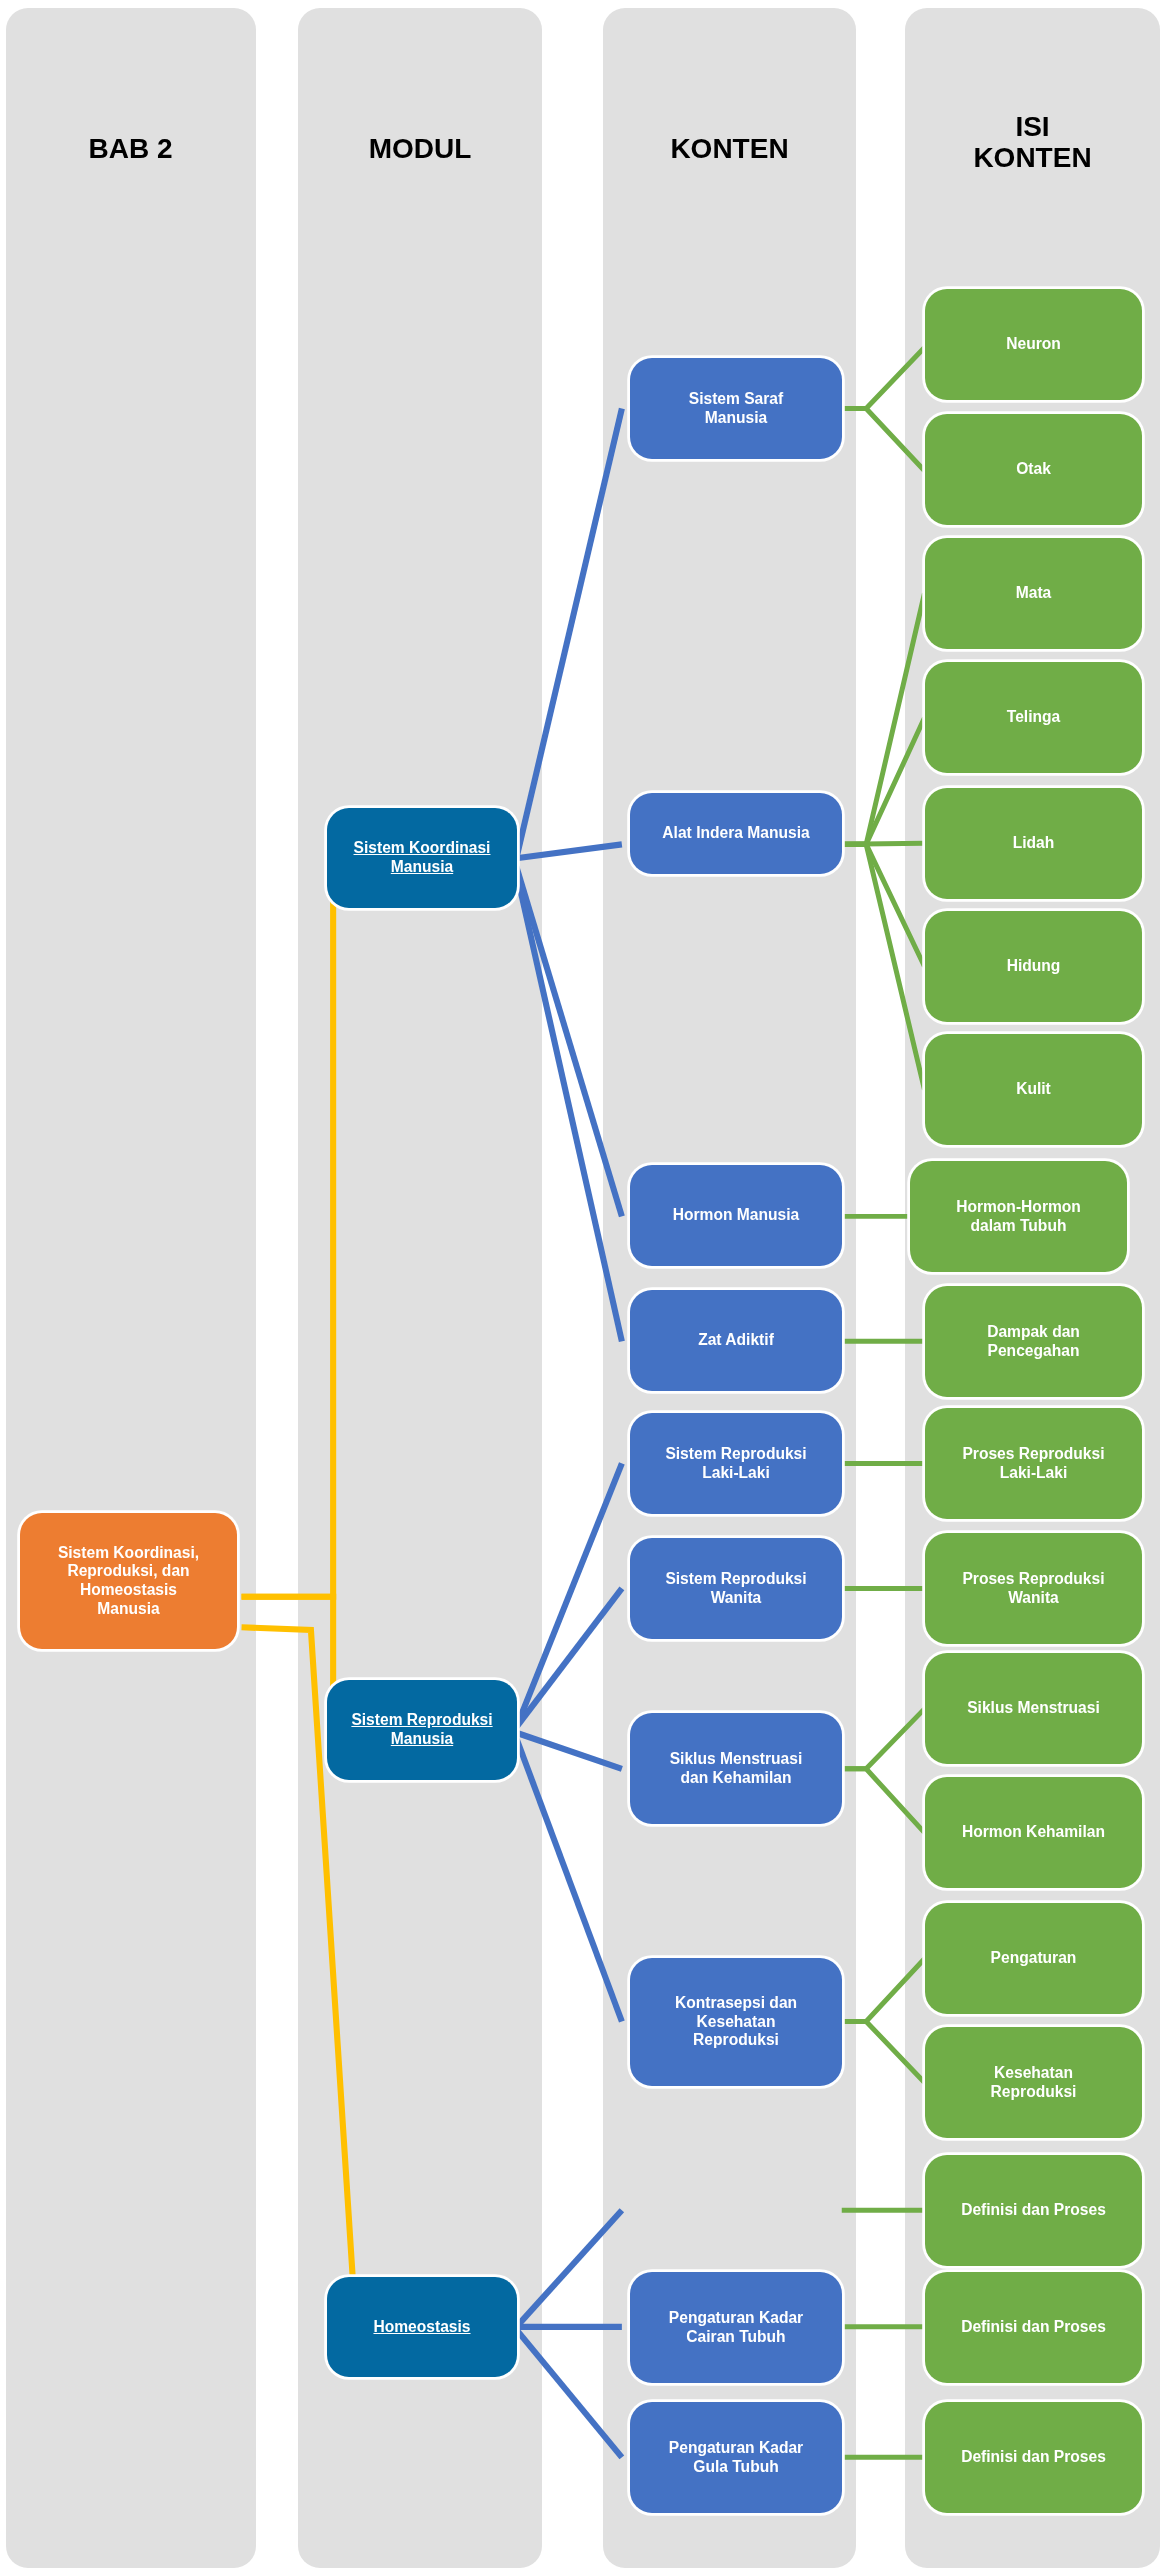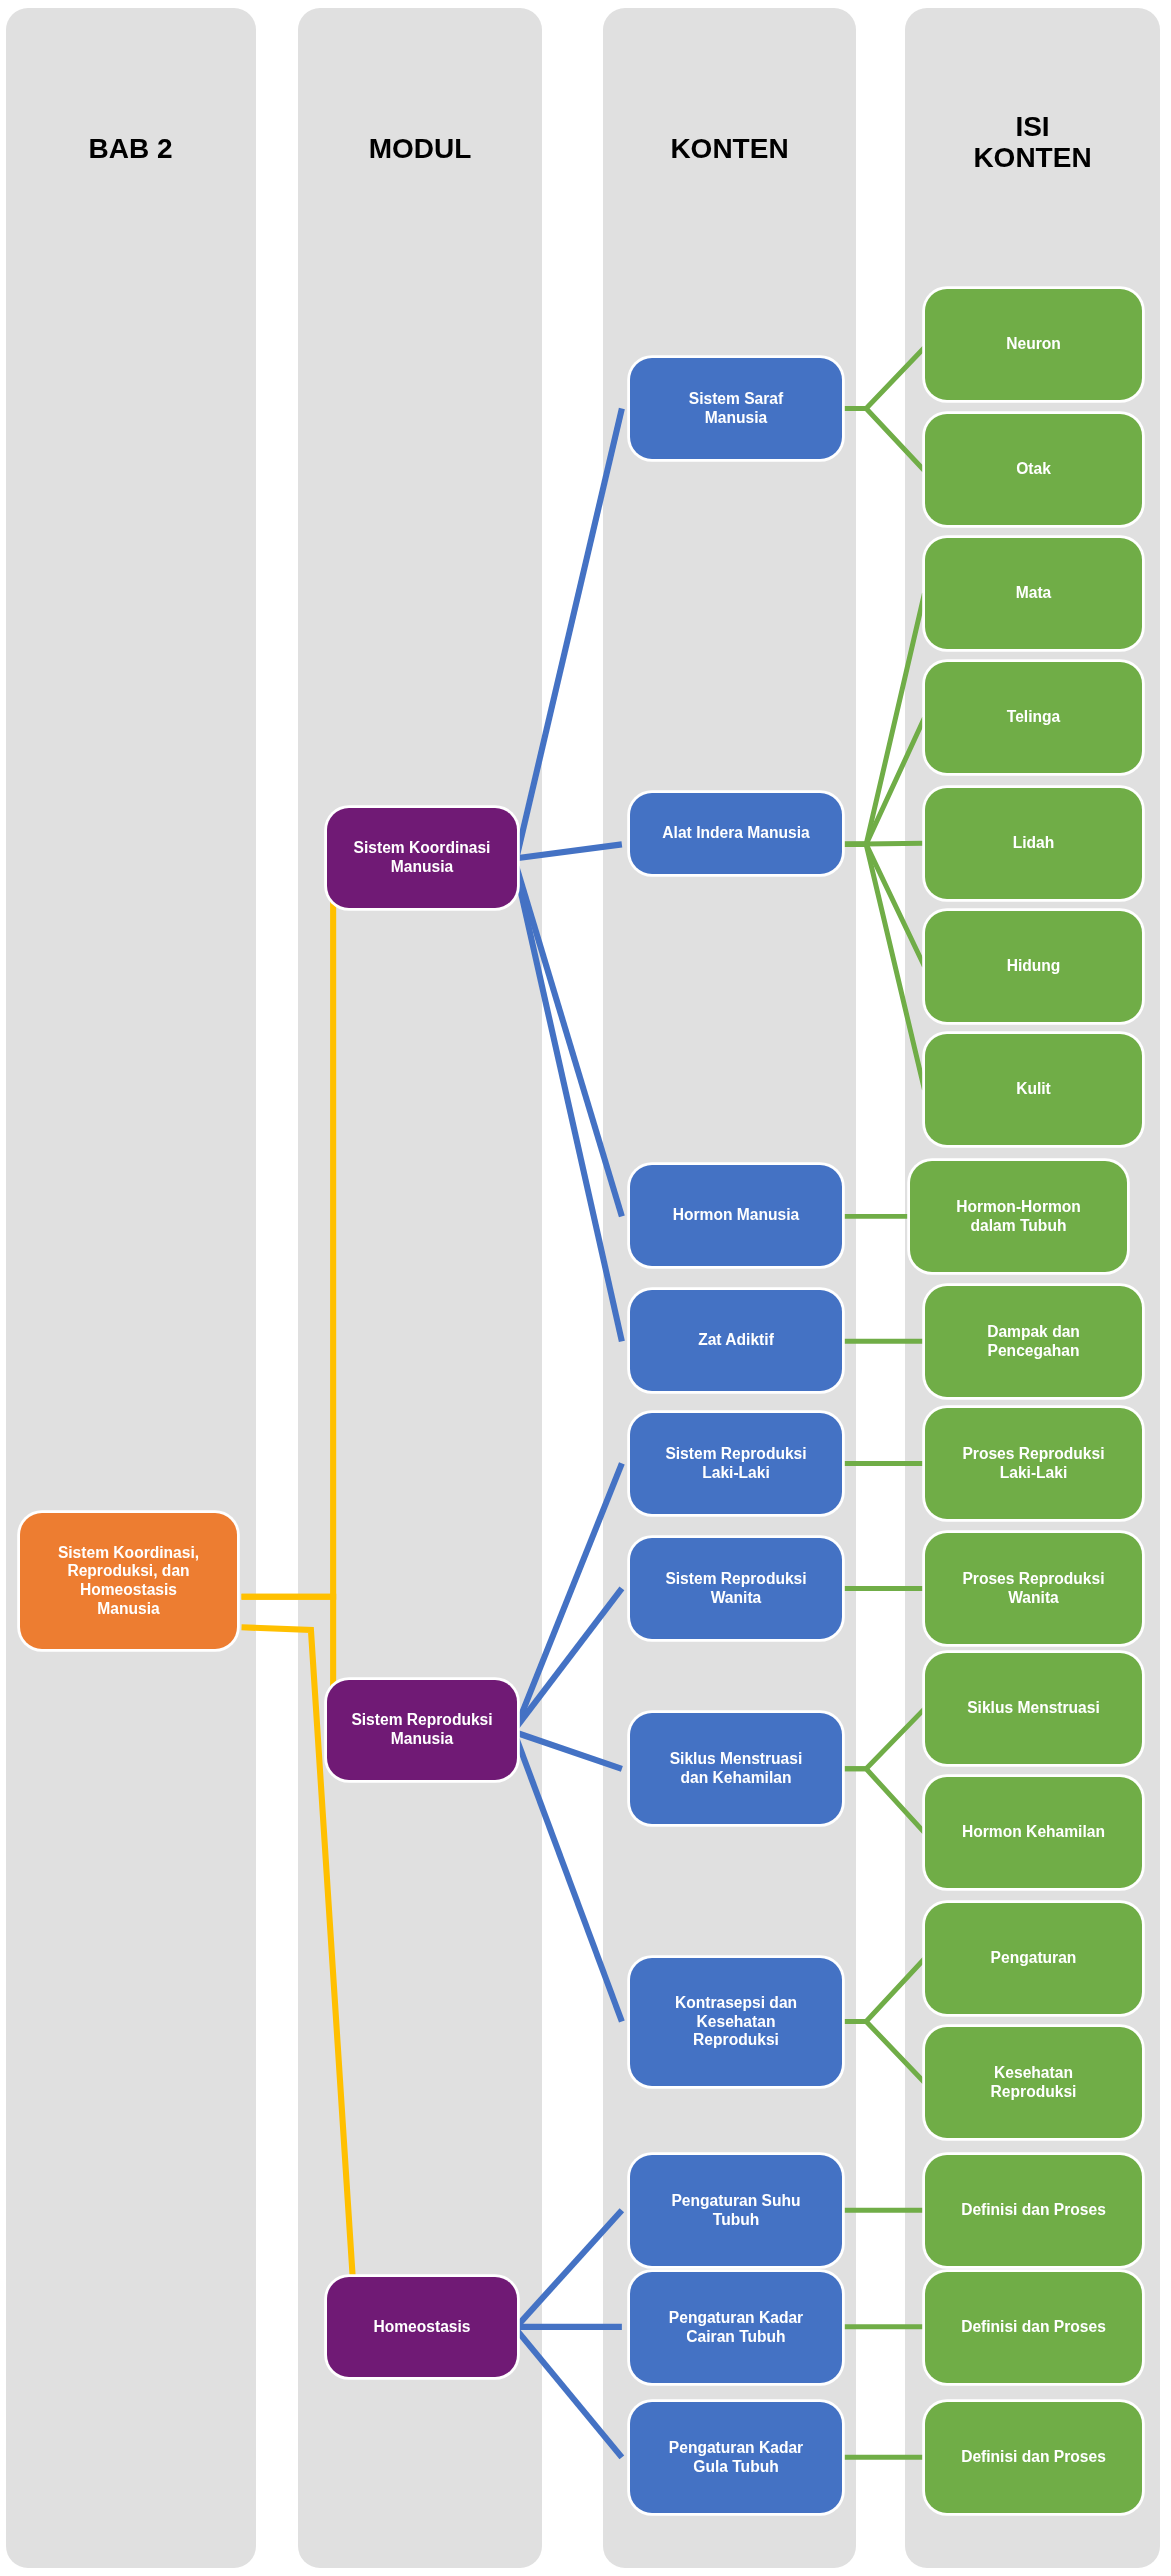--- a/index.html
+++ b/index.html
@@ -21,21 +21,21 @@
     position:absolute;border-radius:22px;
     display:flex;align-items:center;justify-content:center;
     text-align:center;color:#ffffff;font-weight:bold;
     box-sizing:border-box;padding:2.2px 5.6px;line-height:1.2;
     font-family:"Liberation Sans",sans-serif;
     box-shadow:0 0 0 2.8px #ffffff;
     white-space:pre-line;
     z-index:5;
   }
   .node.root{background:#ED7D31;}
-  .node.modul{background:#701a75;}
+  .node.modul{background:#0369a1;text-decoration:underline;}
   .node.konten{background:#4472C4;}
   .node.isi{background:#70AD47;}
 </style>
 </head>
 <body>
 
 <div id="stage">
 
   <div class="band" style="left:5.6px;  top:7.8px; width:250px;  height:2560px;"></div>
   <div class="band" style="left:298px; top:7.8px; width:244px;  height:2560px;"></div>
@@ -123,22 +123,20 @@
   <div class="node konten" style="left:630px; top:1290px; width:212px; height:101px; font-size:15.6px;">Zat Adiktif</div>
   <div class="node konten" style="left:630px; top:1413px; width:212px; height:101px; font-size:15.6px;">Sistem Reproduksi
 Laki-Laki</div>
   <div class="node konten" style="left:630px; top:1538px; width:212px; height:101px; font-size:15.6px;">Sistem Reproduksi
 Wanita</div>
   <div class="node konten" style="left:630px; top:1713px; width:212px; height:111px; font-size:15.6px;">Siklus Menstruasi
 dan Kehamilan</div>
   <div class="node konten" style="left:630px; top:1958px; width:212px; height:128px; font-size:15.6px;">Kontrasepsi dan
 Kesehatan
 Reproduksi</div>
-  <div class="node konten" style="left:630px; top:2155px; width:212px; height:111px; font-size:15.6px;">Pengaturan Suhu
-Tubuh</div>
   <div class="node konten" style="left:630px; top:2272px; width:212px; height:111px; font-size:15.6px;">Pengaturan Kadar
 Cairan Tubuh</div>
   <div class="node konten" style="left:630px; top:2402px; width:212px; height:111px; font-size:15.6px;">Pengaturan Kadar
 Gula Tubuh</div>
 
   <div class="node isi" style="left:925px; top:289px; width:217px; height:111px; font-size:15.6px;">Neuron</div>
   <div class="node isi" style="left:925px; top:414px; width:217px; height:111px; font-size:15.6px;">Otak</div>
   <div class="node isi" style="left:925px; top:538px; width:217px; height:111px; font-size:15.6px;">Mata</div>
   <div class="node isi" style="left:925px; top:662px; width:217px; height:111px; font-size:15.6px;">Telinga</div>
   <div class="node isi" style="left:925px; top:788px; width:217px; height:111px; font-size:15.6px;">Lidah</div>

